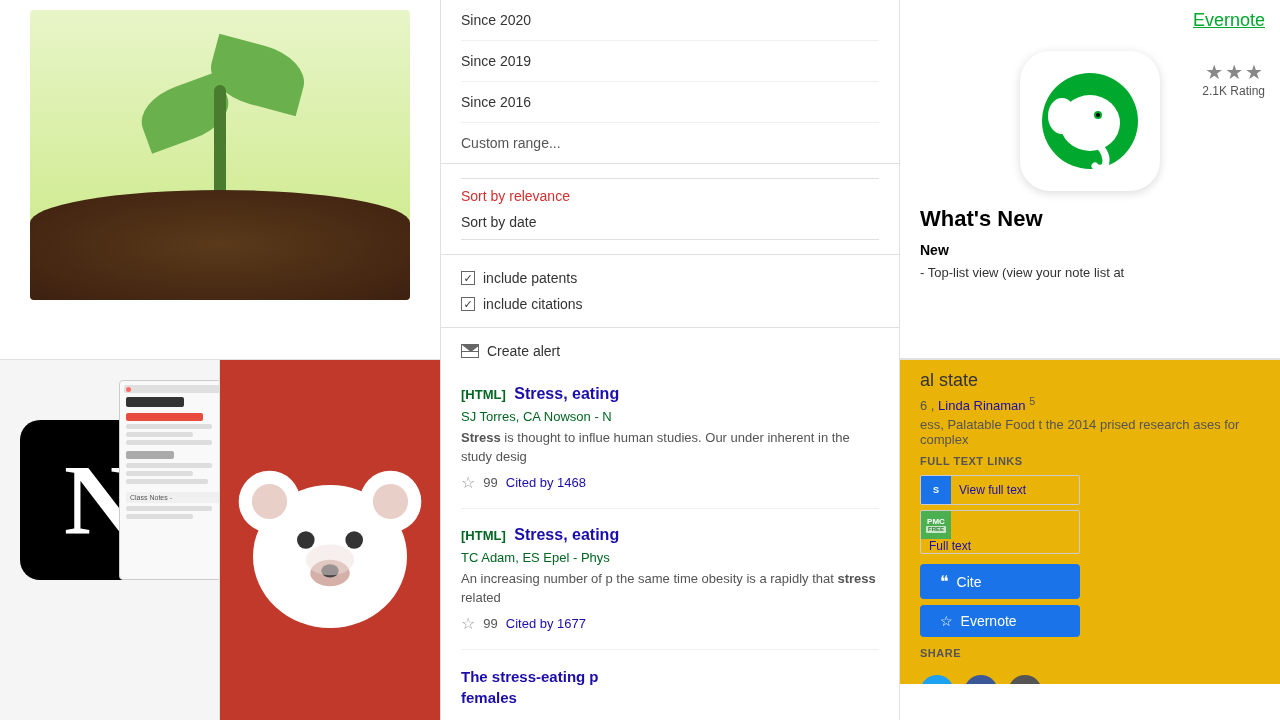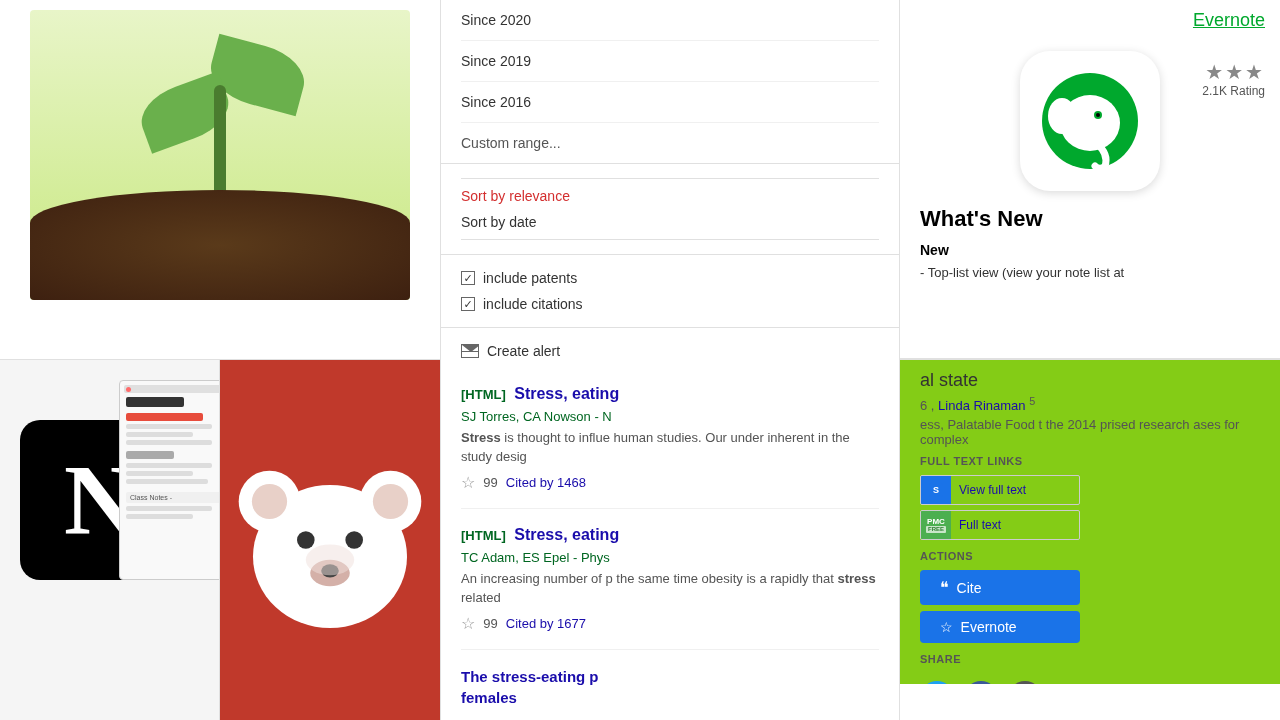--- a/index.html
+++ b/index.html
@@ -471,21 +471,21 @@
       line-height: 1.5;
     }
 
     
     .article-detail {
       position: absolute;
       top: 360px;
       left: 0;
       right: 0;
       bottom: 0;
-      background: #84cc16;
+      background: #eab308;
     }
 
     .article-detail-content {
       padding: 10px 20px;
     }
 
     .full-text-section {
       margin-bottom: 10px;
     }
 
@@ -522,26 +522,26 @@
     }
 
     .full-text-text {
       padding: 0 8px;
       font-size: 12px;
       color: #1a0dab;
     }
 
     .pmc-link {
       display: flex;
-      align-items: center;
       width: 160px;
       border: 1px solid #ccc;
       border-radius: 2px;
       overflow: hidden;
       cursor: pointer;
+      flex-direction: column;
     }
 
     .pmc-icon {
       width: 30px;
       height: 28px;
       background: #4caf50;
       display: flex;
       align-items: center;
       justify-content: center;
       color: #fff;
@@ -851,21 +851,20 @@
           <div class="pmc-link" style="margin-top:4px;">
             <div class="pmc-icon">
               <span style="font-size:8px;font-weight:bold;line-height:1;">PMC</span>
               <span style="font-size:6px;background:#c8e6c9;color:#2e7d32;padding:0 2px;border-radius:1px;line-height:1.2;">FREE</span>
             </div>
             <span class="pmc-text">Full text</span>
           </div>
         </div>
 
         <div class="actions-section">
-          <div class="actions-label">ACTIONS</div>
           <button class="action-btn">
             <span class="quote-icon">❝</span>
             <span>Cite</span>
           </button>
           <button class="action-btn favorites">
             <span class="star-btn-icon">☆</span>
             <span>Evernote</span>
           </button>
         </div>
 

